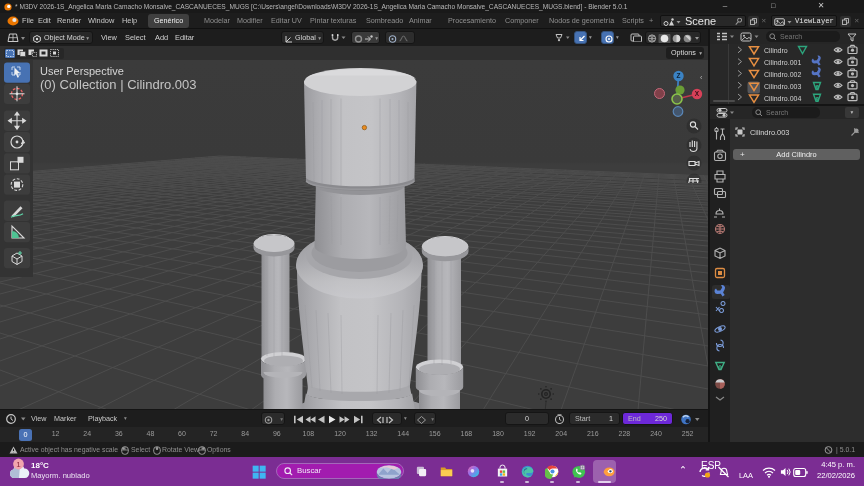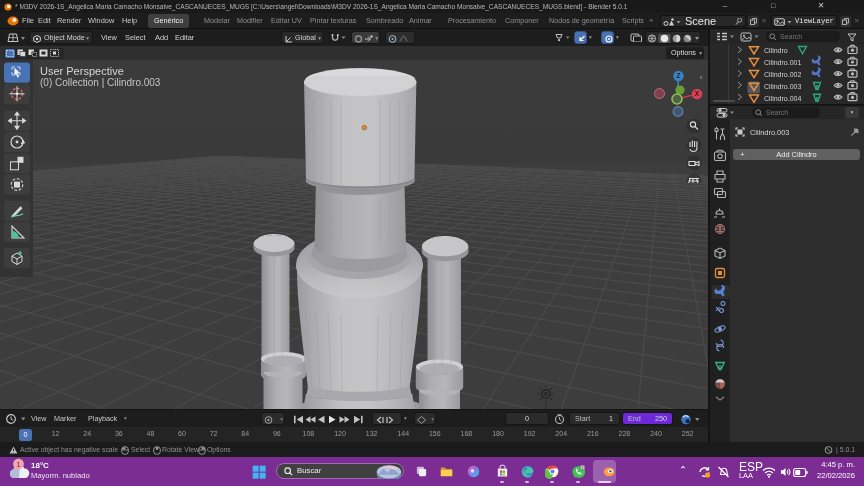--- a/index.html
+++ b/index.html
@@ -389,21 +389,21 @@
           <path d="M-5,6 L-5,-1 A7,7 0 0 1 2,6 Z" fill="#4fc293"></path>
         </g>
         <g transform="translate(17,198)" stroke="#d9d9d9" stroke-width="1" fill="none">
           <path d="M-5,-2 L0,-5 L5,-2 L5,3.5 L0,6.5 L-5,3.5 Z M-5,-2 L0,1 L5,-2 M0,1 L0,6.5"></path>
           <path d="M3,-7 l0,4 m-2,-2 l4,0" stroke="#5fd4a8" stroke-width="1.1"></path>
         </g>
       </svg>
     </div>
 
     <div class="abs" style="left:40px;top:5px;font-size:11px;color:#d6d6d6;">User Perspective</div>
-    <div class="abs" style="left:40px;top:17px;font-size:10px;color:#c4c4c4;">(0) Collection | Cilindro.003</div>
+    <div class="abs" style="left:40px;top:17px;font-size:13px;color:#c4c4c4;">(0) Collection | Cilindro.003</div>
     <div class="abs" style="left:700px;top:13px;width:8px;height:9px;color:#b9b9b9;font-size:7px;line-height:9px;">‹</div>
 
     <svg class="abs" style="left:650px;top:3px" width="56" height="120" viewBox="0 0 56 120">
       <g transform="translate(27,36)">
         <path d="M0,0 L1.5,-23" stroke="#3f7dbf" stroke-width="1.8"></path>
         <path d="M0,0 L20,-5" stroke="#c4384d" stroke-width="1.8"></path>
         <circle cx="1.5" cy="-23" r="5.2" fill="#3b83c4"></circle>
         <text x="1.5" y="-20.8" font-size="6.5" fill="#0f2236" text-anchor="middle" font-weight="bold">Z</text>
         <circle cx="20" cy="-5" r="5.2" fill="#d84058"></circle>
         <text x="20" y="-2.8" font-size="6.5" fill="#3a0d15" text-anchor="middle" font-weight="bold">X</text>
@@ -727,21 +727,21 @@
 
     <svg class="abs" style="left:252px;top:8px" width="14" height="14" viewBox="0 0 21 21">
       <g fill="#3fb6f2">
         <rect x="1" y="1" width="9" height="9"></rect>
           <rect x="11.5" y="1" width="9" height="9"></rect>
         <rect x="1" y="11.5" width="9" height="9"></rect>
           <rect x="11.5" y="11.5" width="9" height="9"></rect>
       </g>
     </svg>
 
-    <div class="abs" style="left:276px;top:5.5px;width:128px;height:16.5px;background:#404040;
+    <div class="abs" style="left:276px;top:5.5px;width:128px;height:16.5px;background:#a21caf;
       border:1px solid #a468ba;border-radius:9px;">
       <svg style="position:absolute;left:7px;top:3.5px" width="9" height="9" viewBox="0 0 11 11">
         <circle cx="4.5" cy="4.5" r="3.4" fill="none" stroke="#f0e8f5" stroke-width="1.4"></circle>
         <path d="M7,7 l3,3" stroke="#f0e8f5" stroke-width="1.4"></path>
       </svg>
       <span style="position:absolute;left:20px;top:2.5px;color:#f0e8f5;font-size:7.8px;">Buscar</span>
       <svg style="position:absolute;right:1.5px;top:1px" width="26" height="14" viewBox="0 0 29 16">
         <ellipse cx="14.5" cy="8" rx="14" ry="7.8" fill="#b7c4e0"></ellipse>
         <path d="M2,11 L8,4 L13,9 L18,3 L27,11 Z" fill="#8fa3cc"></path>
         <path d="M0.5,8 a14,7.8 0 0 0 28,0 l0,3 a14,7.8 0 0 1 -28,0 z" fill="#6d82b0"></path>
@@ -820,21 +820,21 @@
     <span class="abs" style="left:679px;top:7px;color:#ffffff;font-size:9.5px;">⌃</span>
     <svg class="abs" style="left:698px;top:9px" width="14" height="12" viewBox="0 0 14 12">
       <path d="M2,6 a4.5,4.5 0 0 1 8,-2.5 M10.5,1 l0,2.8 -2.8,0" stroke="#fff" stroke-width="1.3" fill="none"></path>
       <path d="M11,6.5 a4.5,4.5 0 0 1 -7,3" stroke="#fff" stroke-width="1.3" fill="none"></path>
       <circle cx="9.5" cy="9" r="2.6" fill="#f2a416"></circle>
     </svg>
     <svg class="abs" style="left:717px;top:9px" width="13" height="12" viewBox="0 0 13 12">
       <path d="M3,8.5 c1,-0.5 1,-2 1.2,-3.5 c0.2,-1.8 1.2,-2.8 2.8,-2.8 c1.6,0 2.6,1 2.8,2.8 c0.2,1.5 0.2,3 1.2,3.5 z" fill="none" stroke="#fff" stroke-width="1.1"></path>
       <path d="M1.5,1 L11.5,11" stroke="#fff" stroke-width="1.2"></path>
     </svg>
-    <span class="abs" style="left:739px;top:2.5px;color:#fff;font-size:12px;">ESP</span>
+    <span class="abs" style="left:701px;top:2.5px;color:#fff;font-size:10px;">ESP</span>
     <span class="abs" style="left:739px;top:13.5px;color:#fff;font-size:7.4px;">LAA</span>
     <svg class="abs" style="left:762px;top:10px" width="14" height="11" viewBox="0 0 14 11">
       <path d="M1,3.5 a9,9 0 0 1 12,0 M3,6 a6,6 0 0 1 8,0 M5,8.2 a3.2,3.2 0 0 1 4,0" stroke="#fff" stroke-width="1.2" fill="none"></path>
       <circle cx="7" cy="9.8" r="1" fill="#fff"></circle>
     </svg>
     <svg class="abs" style="left:780px;top:10px" width="11" height="10" viewBox="0 0 13 12">
       <path d="M1,4 l2.5,0 3,-2.8 0,9.6 -3,-2.8 -2.5,0 z" fill="#fff"></path>
       <path d="M8.5,3.5 a4,4 0 0 1 0,5 M10.5,2 a6.5,6.5 0 0 1 0,8" stroke="#fff" stroke-width="1.2" fill="none"></path>
     </svg>
     <svg class="abs" style="left:793px;top:9.5px" width="15" height="11" viewBox="0 0 15 11">

